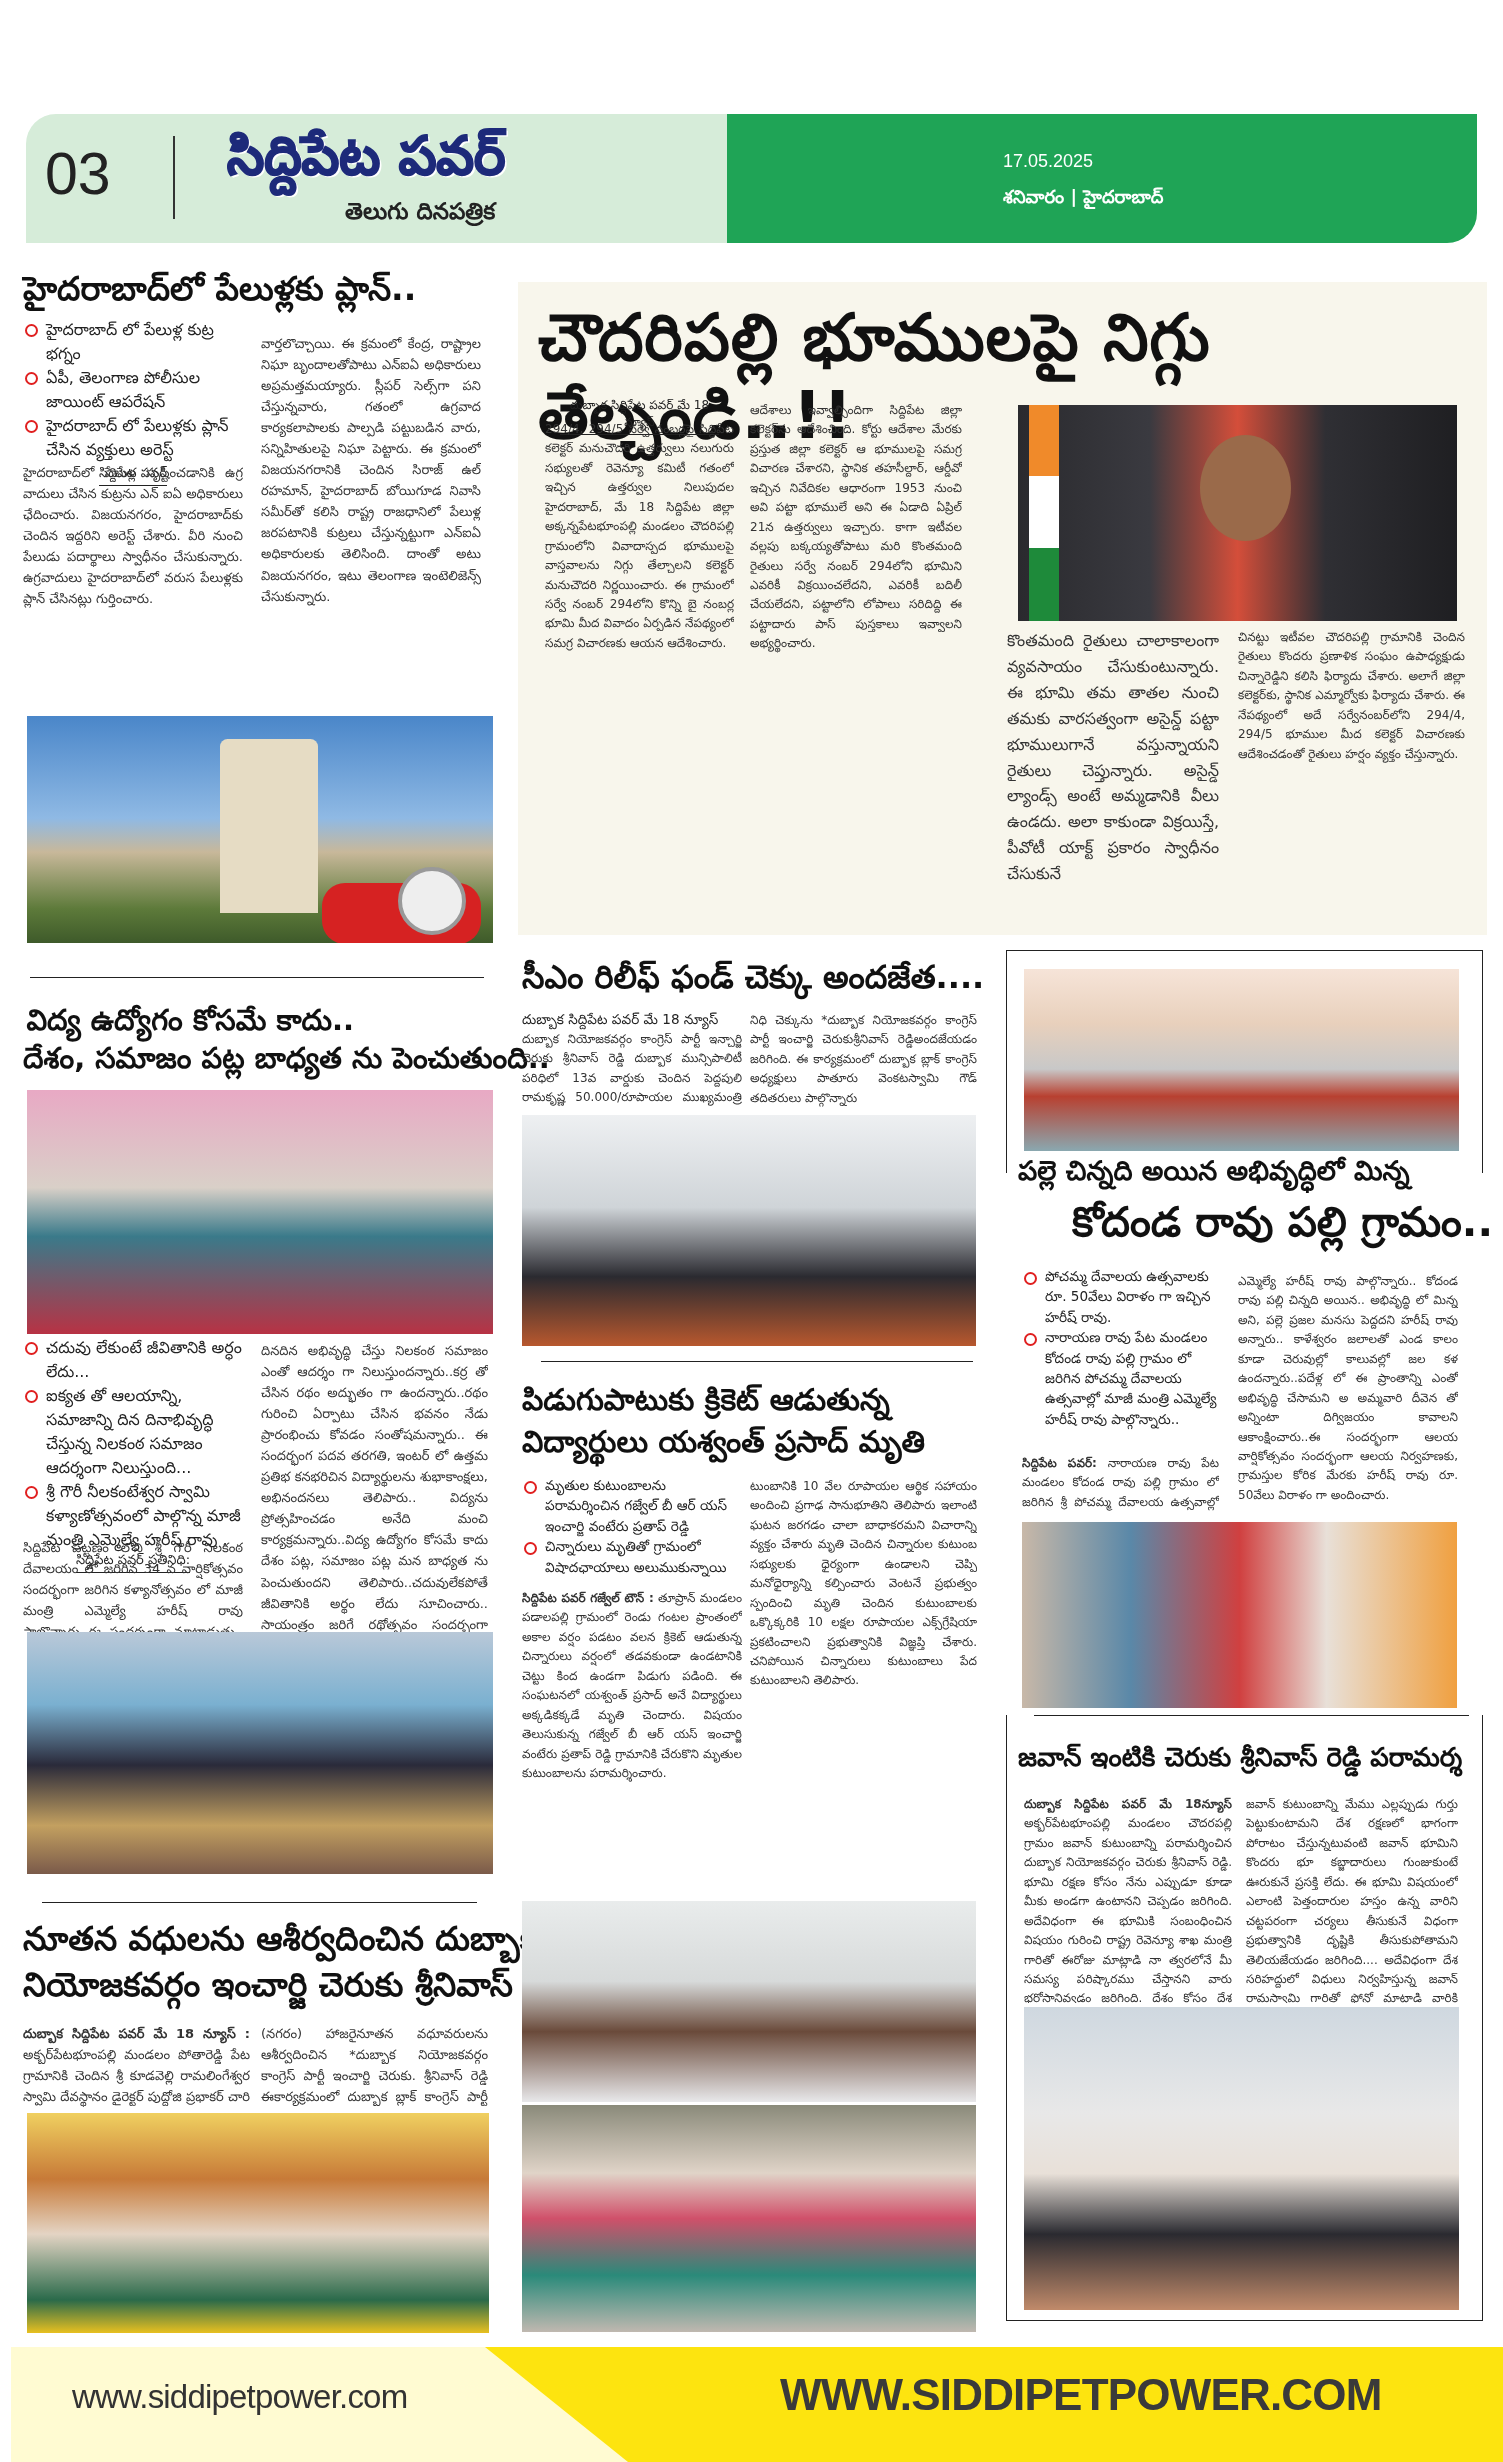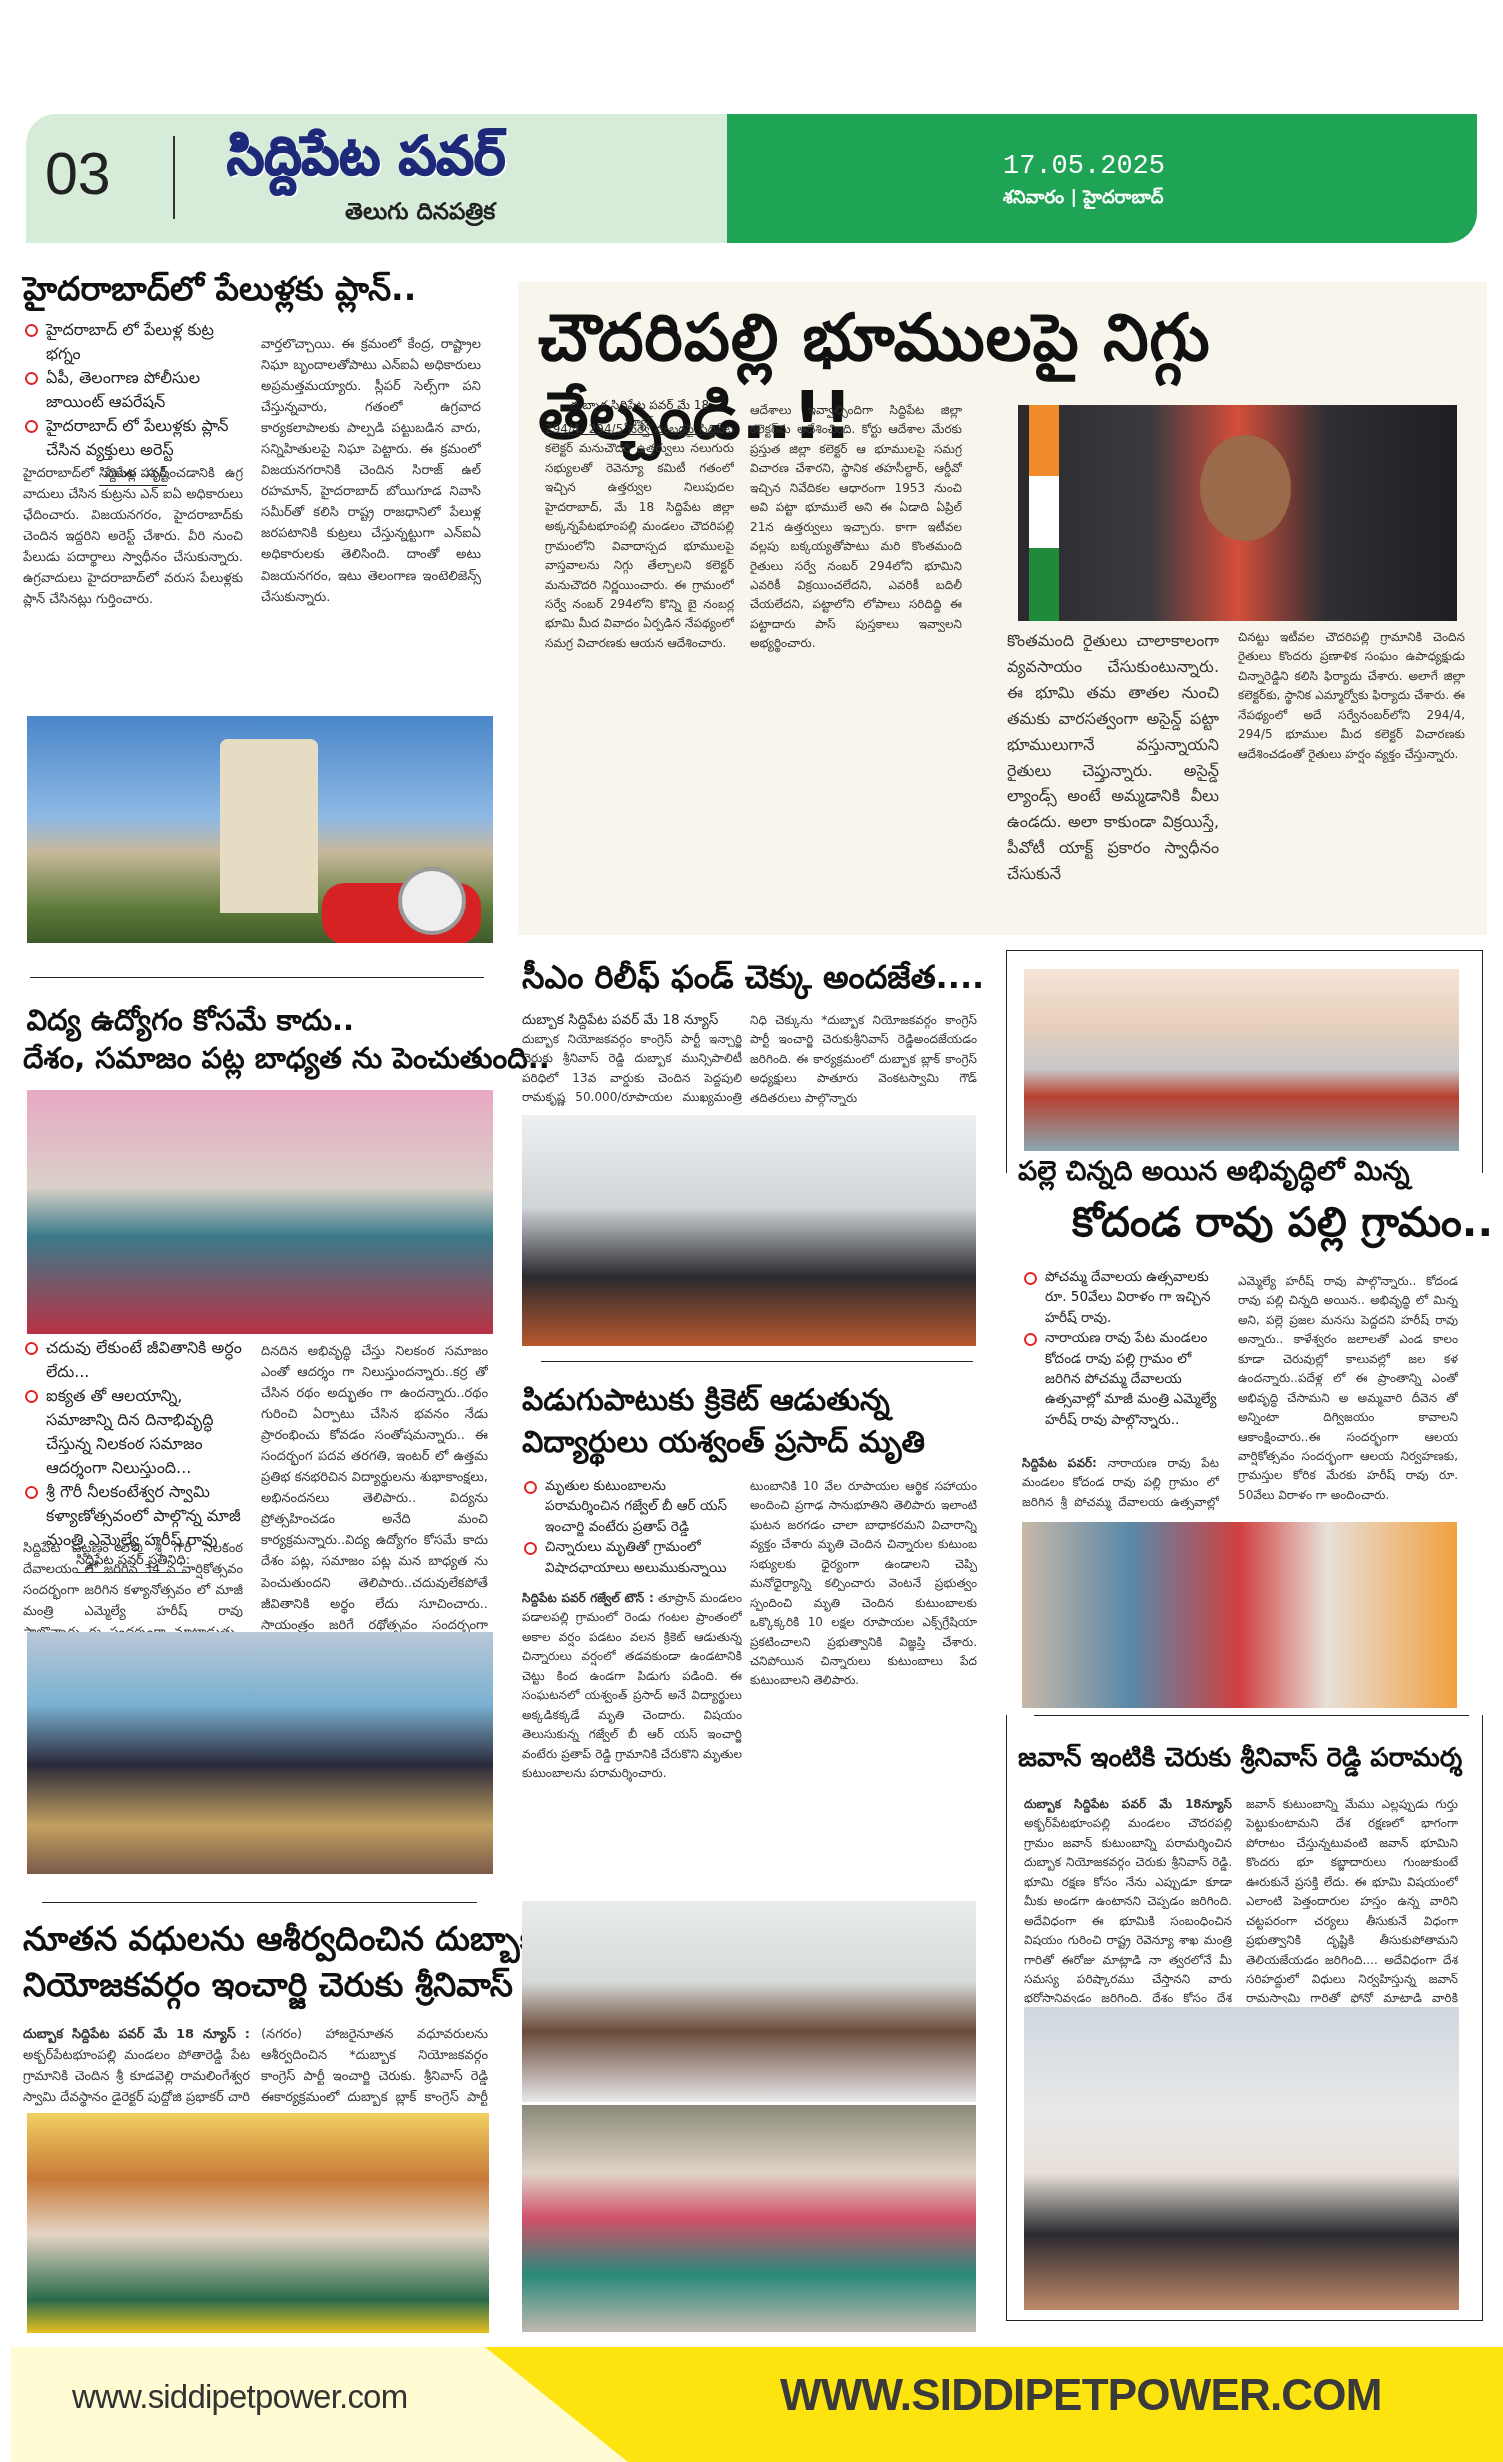--- a/index.html
+++ b/index.html
@@ -5,21 +5,21 @@
 *{box-sizing:border-box;margin:0;padding:0}
 body{width:1503px;height:2462px;background:#fff;font-family:"DejaVu Sans",sans-serif;color:#222;position:relative;overflow:hidden}
 .abs{position:absolute}
 
 .mast-left{left:26px;top:114px;width:719px;height:129px;background:#d6ecd9;border-radius:30px 0 0 0}
 .mast-right{left:727px;top:114px;width:750px;height:129px;background:#1fa456;border-radius:0 0 30px 0}
 .pno{left:45px;top:140px;font-size:59px;font-weight:300;color:#222;font-family:"Liberation Sans",sans-serif}
 .vbar{left:173px;top:136px;width:1.5px;height:83px;background:#333}
 .brand{left:227px;top:125px;font-size:53px;font-weight:bold;color:#1d2a7a;-webkit-text-stroke:1.5px #1d2a7a;text-shadow:2.3px 2.3px 0 #fff}
 .tag{left:345px;top:198px;font-size:23px;font-weight:bold;color:#222}
-.date{left:1003px;top:151px;font-size:27px;color:#fff;font-family:Liberation Mono, monospace}
+.date{left:1003px;top:151px;font-size:18px;color:#fff;font-family:Liberation Sans, sans-serif}
 .day{left:1003px;top:186px;font-size:18px;color:#fff;font-weight:bold}
 
 .hl{font-weight:bold;color:#111;line-height:1.2}
 .bul{font-size:16px;font-weight:normal;line-height:1.5;color:#222;padding-left:23px;position:relative}
 .bul::before{content:"";position:absolute;left:1.5px;top:6px;width:9px;height:9px;border:2.3px solid #e02020;border-radius:50%}
 .body{font-size:13px;line-height:1.62;color:#333;text-align:justify}
 .dl{font-size:13px;font-weight:normal;color:#222}
 .photo{background:#888;overflow:hidden}
 .rule{height:1.5px;background:#222}
 .cream{background:#f8f6ec}

